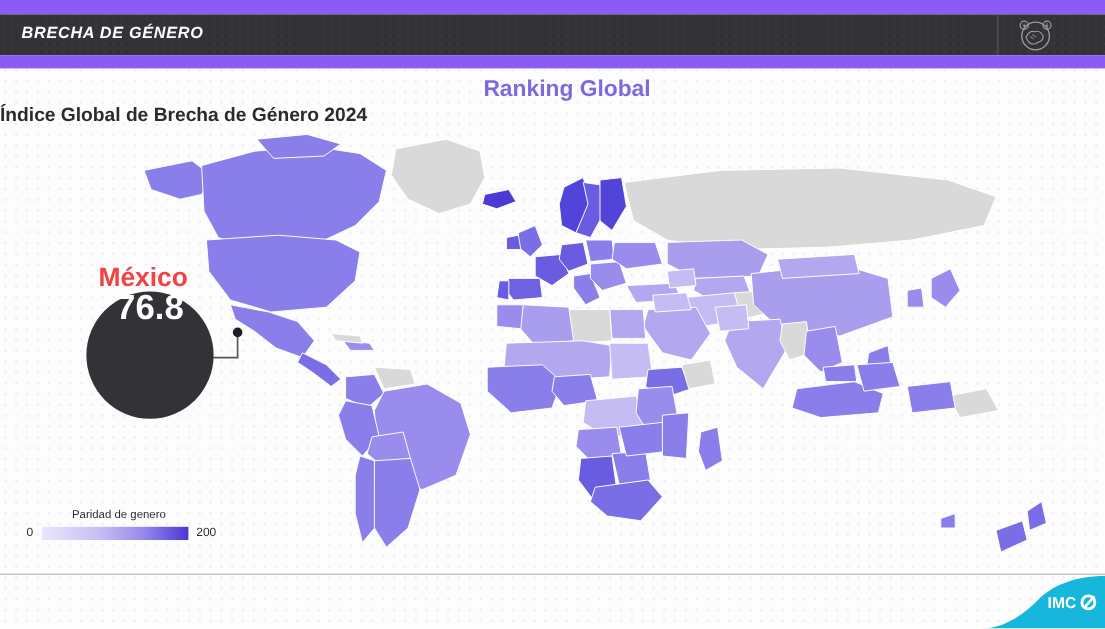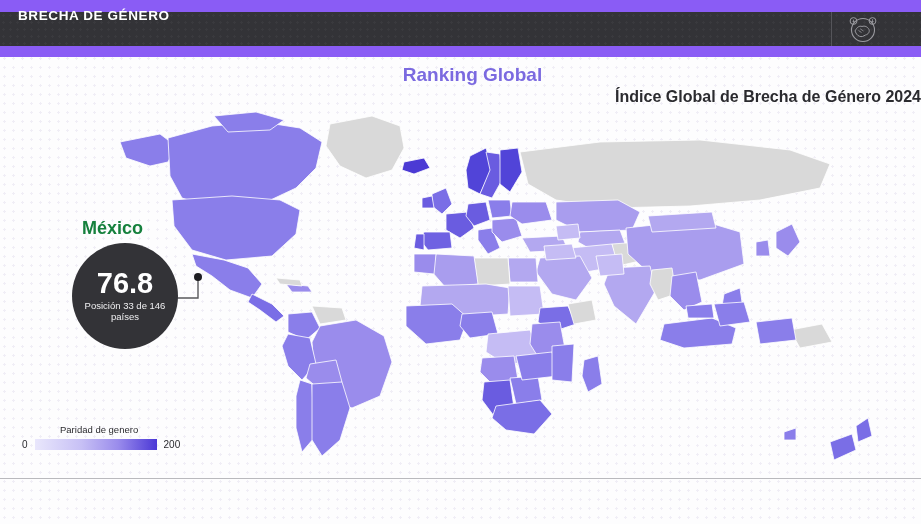--- a/index.html
+++ b/index.html
@@ -35,25 +35,26 @@
   .header-bar {
     position: absolute;
     left: 0; top: 12px;
     width: 921px; height: 34px;
     background: #333337;
     background-image: radial-gradient(rgba(255,255,255,0.035) 1px, transparent 1.2px);
     background-size: 7px 7px;
   }
   .header-title {
     position: absolute;
-    left: 18px; top: 8px;
+    left: 18px; top: 20px;
     color: #ffffff;
     font-size: 13.5px;
     font-weight: bold;
     letter-spacing: 0.6px;
+    font-style: italic;
   }
   .header-logo-sep {
     position: absolute;
     left: 831px; top: 12px;
     width: 1px; height: 34px;
     background: #55555a;
   }
   .header-icon {
     position: absolute;
     left: 845px; top: 13px;
@@ -74,52 +75,52 @@
     text-align: center;
     color: #7b6ae0;
     font-size: 19px;
     font-weight: bold;
     margin-left: 12px;
   }
   .chart-subtitle {
     position: absolute;
     left: 0; top: 88px;
     width: 921px;
-    text-align: right;
+    text-align: left;
     color: #2b2b2f;
     font-size: 16px;
     font-weight: bold;
   }
 
   
   .map-wrap {
     position: absolute;
     left: 0px; top: 108px;
     width: 921px; height: 360px;
   }
   .map-wrap svg { display: block; width: 100%; height: 100%; }
 
   
   .callout-label {
     position: absolute;
     left: 82px; top: 218px;
-    color: #15803d;
-    font-size: 18px;
+    color: #ef4444;
+    font-size: 22px;
     font-weight: bold;
   }
   .callout-circle {
     position: absolute;
     left: 72px; top: 243px;
     width: 106px; height: 106px;
     border-radius: 50%;
     background: #333337;
     display: flex;
     flex-direction: column;
     align-items: center;
-    justify-content: center;
+    justify-content: space-between;
     text-align: center;
   }
   .callout-value {
     color: #ffffff;
     font-size: 29px;
     font-weight: bold;
     line-height: 1;
     margin-bottom: 3px;
   }
   .callout-sub {
@@ -317,27 +318,34 @@
 
   <div class="callout-leader">
     <svg viewBox="0 0 66 32">
       <path d="M2 28 L48 28 L48 8" fill="none" stroke="#58585c" stroke-width="1.4"></path>
       <circle cx="48" cy="7" r="4" fill="#1e1e22"></circle>
     </svg>
   </div>
   <div class="callout-label">México</div>
   <div class="callout-circle">
     <div class="callout-value">76.8</div>
-    <div class="callout-sub">Posición 33 de 146 países</div>
   </div>
 
   <div class="legend">
     <div class="legend-title">Paridad de genero</div>
     <div class="legend-row">
       <span class="legend-min">0</span>
       <span class="legend-bar"></span>
       <span class="legend-max">200</span>
     </div>
   </div>
 
   <div class="footer-rule"></div>
+  <div class="imco-logo">
+    <svg viewBox="0 0 104 44">
+      <path d="M104 0 L104 44 L0 44 C18 44 34 34 48 20 C60 8 78 0 104 0 Z" fill="#16b6dd"></path>
+      <text x="56" y="27" font-family="Liberation Sans, sans-serif" font-size="13" font-weight="bold" fill="#ffffff">IMC</text>
+      <circle cx="90" cy="22" r="5.4" fill="none" stroke="#ffffff" stroke-width="2.4"></circle>
+      <path d="M86 27 L95 17" stroke="#ffffff" stroke-width="2.2"></path>
+    </svg>
+  </div>
 
 </div>
 
 </body></html>

